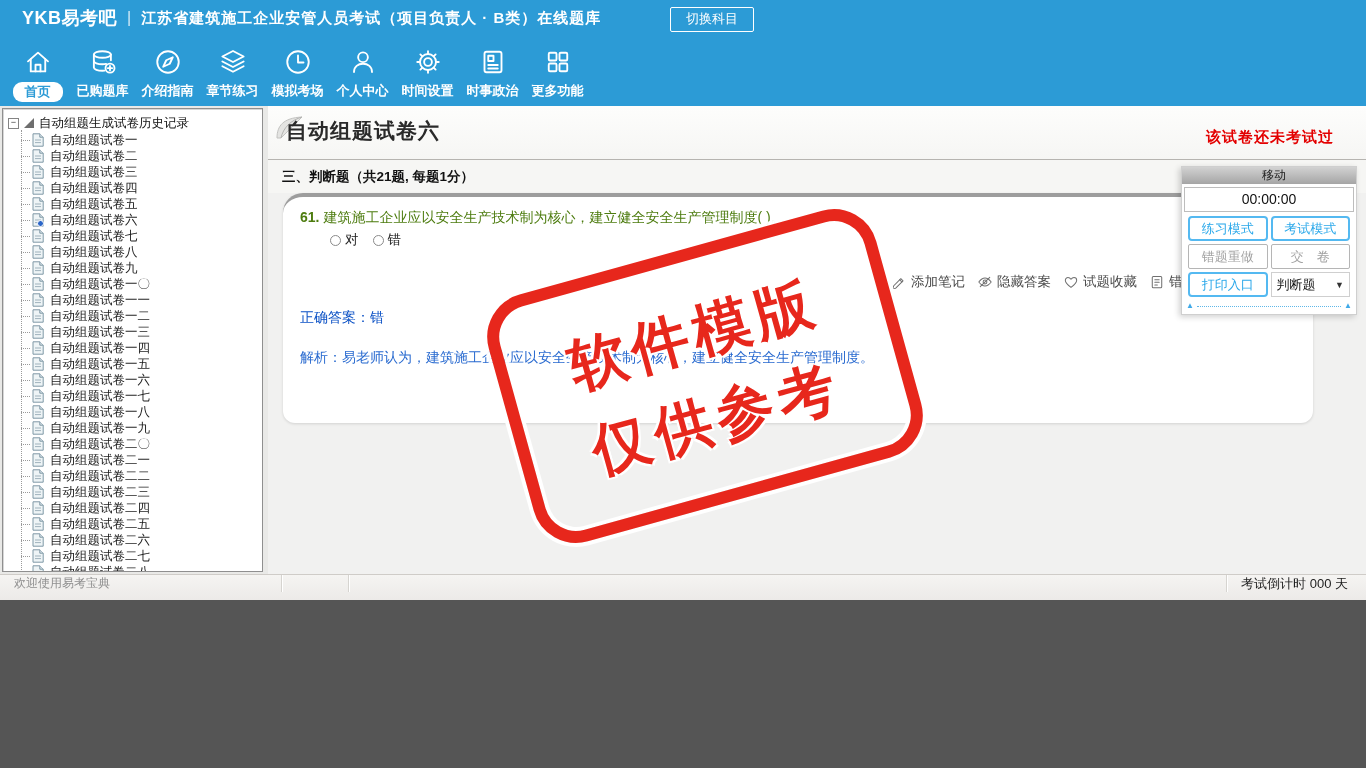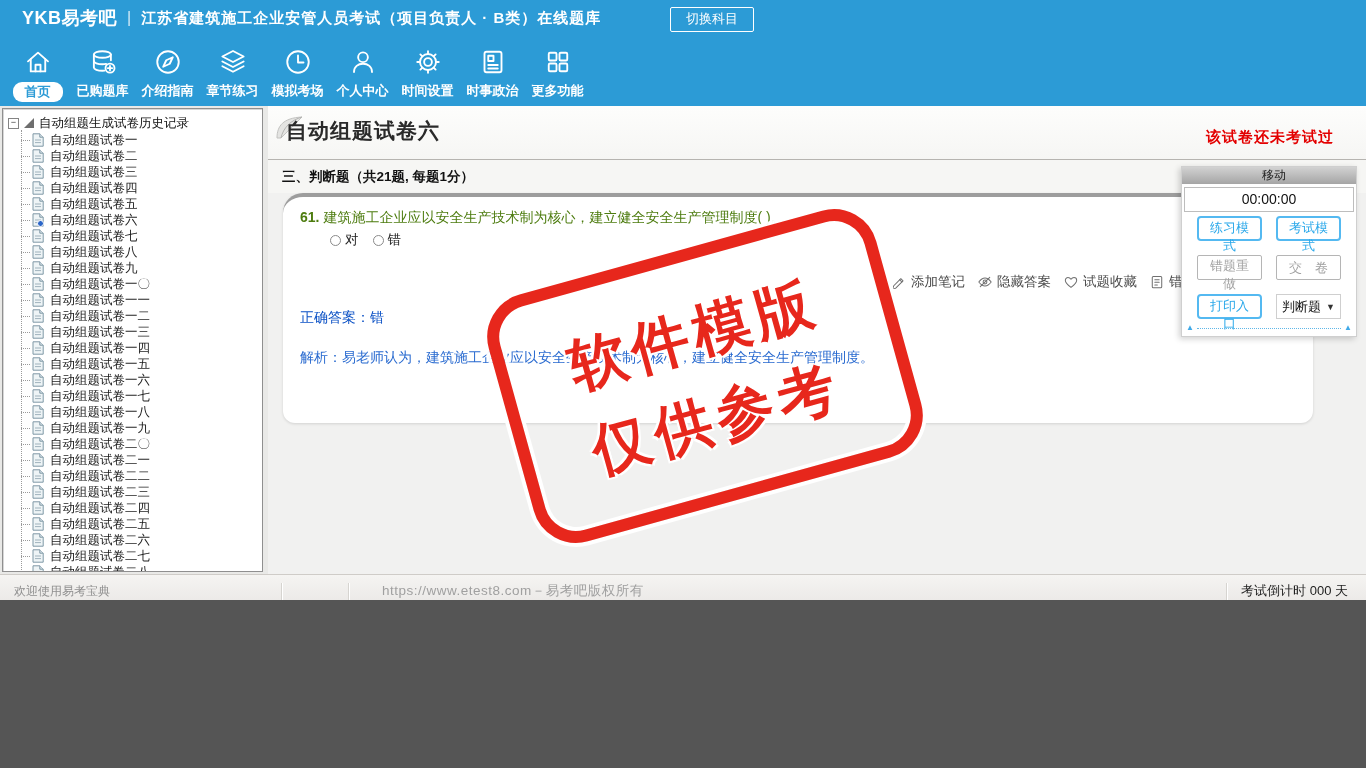--- a/index.html
+++ b/index.html
@@ -96,34 +96,34 @@
             background:repeating-linear-gradient(90deg,#999 0 3px,transparent 3px 6px);}
   .hs-right{margin-left:auto;}
 
   
   .fpanel{position:absolute;left:1181px;top:166px;width:176px;z-index:40;background:#fff;
           border:1px solid #cfcfcf;box-shadow:-2px 2px 6px rgba(0,0,0,.18);box-sizing:border-box;}
   .fp-title{height:17px;background:linear-gradient(#d2d2d2,#a5a5a5);color:#222;font-size:12px;
             text-align:center;line-height:17px;cursor:move;padding-left:10px;}
   .fp-timer{margin:3px 2px;height:23px;border:1px solid #bdbdbd;font-size:14px;color:#111;
             text-align:center;line-height:23px;}
-  .fp-grid{padding:1px 15px 2px;display:grid;grid-template-columns:1fr 1fr;gap:14px;}
+  .fp-grid{padding:1px 6px 2px;display:grid;grid-template-columns:1fr 1fr;gap:3px;}
   .fp-btn{height:25px;background:#fff;font-size:13px;cursor:pointer;
           font-family:"Liberation Sans","DejaVu Sans",sans-serif;}
   .fp-blue{border:2px solid #54b9f1;border-radius:4px;color:#2aa8ea;}
   .fp-gray{border:1px solid #b5b5b5;border-radius:2px;color:#a3a3a3;}
   .fp-dd{height:25px;border:1px solid #cfcfcf;background:#fff;display:flex;align-items:center;
          justify-content:space-between;padding:0 5px;font-size:13px;color:#111;cursor:pointer;box-sizing:border-box;}
   .fp-dd .caret{font-size:9px;color:#333;}
   .fp-handle{display:flex;align-items:center;margin:3px 4px 4px;}
   .fp-handle .tri{color:#3fa9e8;font-size:8px;line-height:1;}
   .fp-handle .dots{flex:1;border-top:1px dotted #5fb7e8;margin:0 3px;}
 
   
-  .sbar{position:absolute;left:0;bottom:0;width:100%;height:25px;display:flex;align-items:flex-end;
+  .sbar{position:absolute;left:0;bottom:0;width:100%;height:25px;display:flex;align-items:flex-start;
         background:linear-gradient(#f5f4f2,#eceae8);border-top:1px solid #cfccc8;font-size:12px;color:#8f8f8f;}
   .sb-sep{width:1px;height:17px;background:#d6d4d0;box-shadow:1px 0 0 #fff;}
   .sb-left{margin-left:14px;}
   .sb-url{font-size:13.5px;color:#a0a0a0;letter-spacing:.5px;}
   .sb-right{font-size:13px;color:#1d1d1d;margin:0 18px 0 14px;white-space:nowrap;}
 
   svg.ico{fill:none;stroke:#fff;stroke-width:1.5;stroke-linecap:round;stroke-linejoin:round;}
   svg.gico{fill:none;stroke:#707070;stroke-width:1.4;stroke-linecap:round;stroke-linejoin:round;}
 </style>
 </head>
@@ -604,19 +604,18 @@
       <span class="tri">▲</span>
       <span class="dots"></span>
       <span class="tri">▲</span>
     </div>
   </div>
 
   <div class="sbar">
     <span class="sb-left">欢迎使用易考宝典</span>
     <span class="sb-sep" style="margin-left:171px;"></span>
     <span class="sb-sep" style="margin-left:66px;"></span>
-    <span class="sb-url" style="margin-left:33px;">https://www.etest8.com－易考吧版权所有</span>
     <span style="flex:1;"></span>
     <span class="sb-sep"></span>
     <span class="sb-right">考试倒计时 000 天</span>
   </div>
 
 </div>
 
 </body></html>

